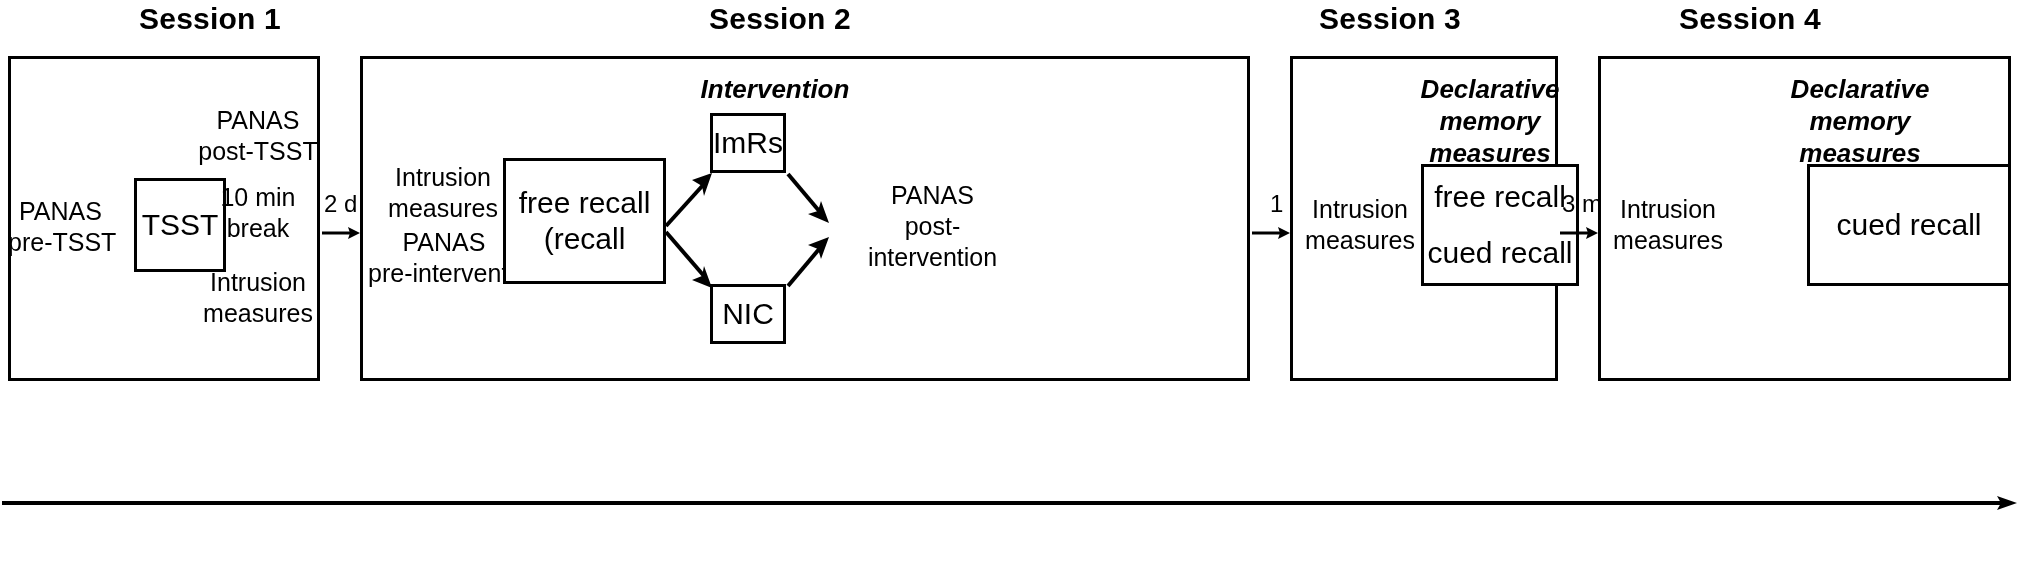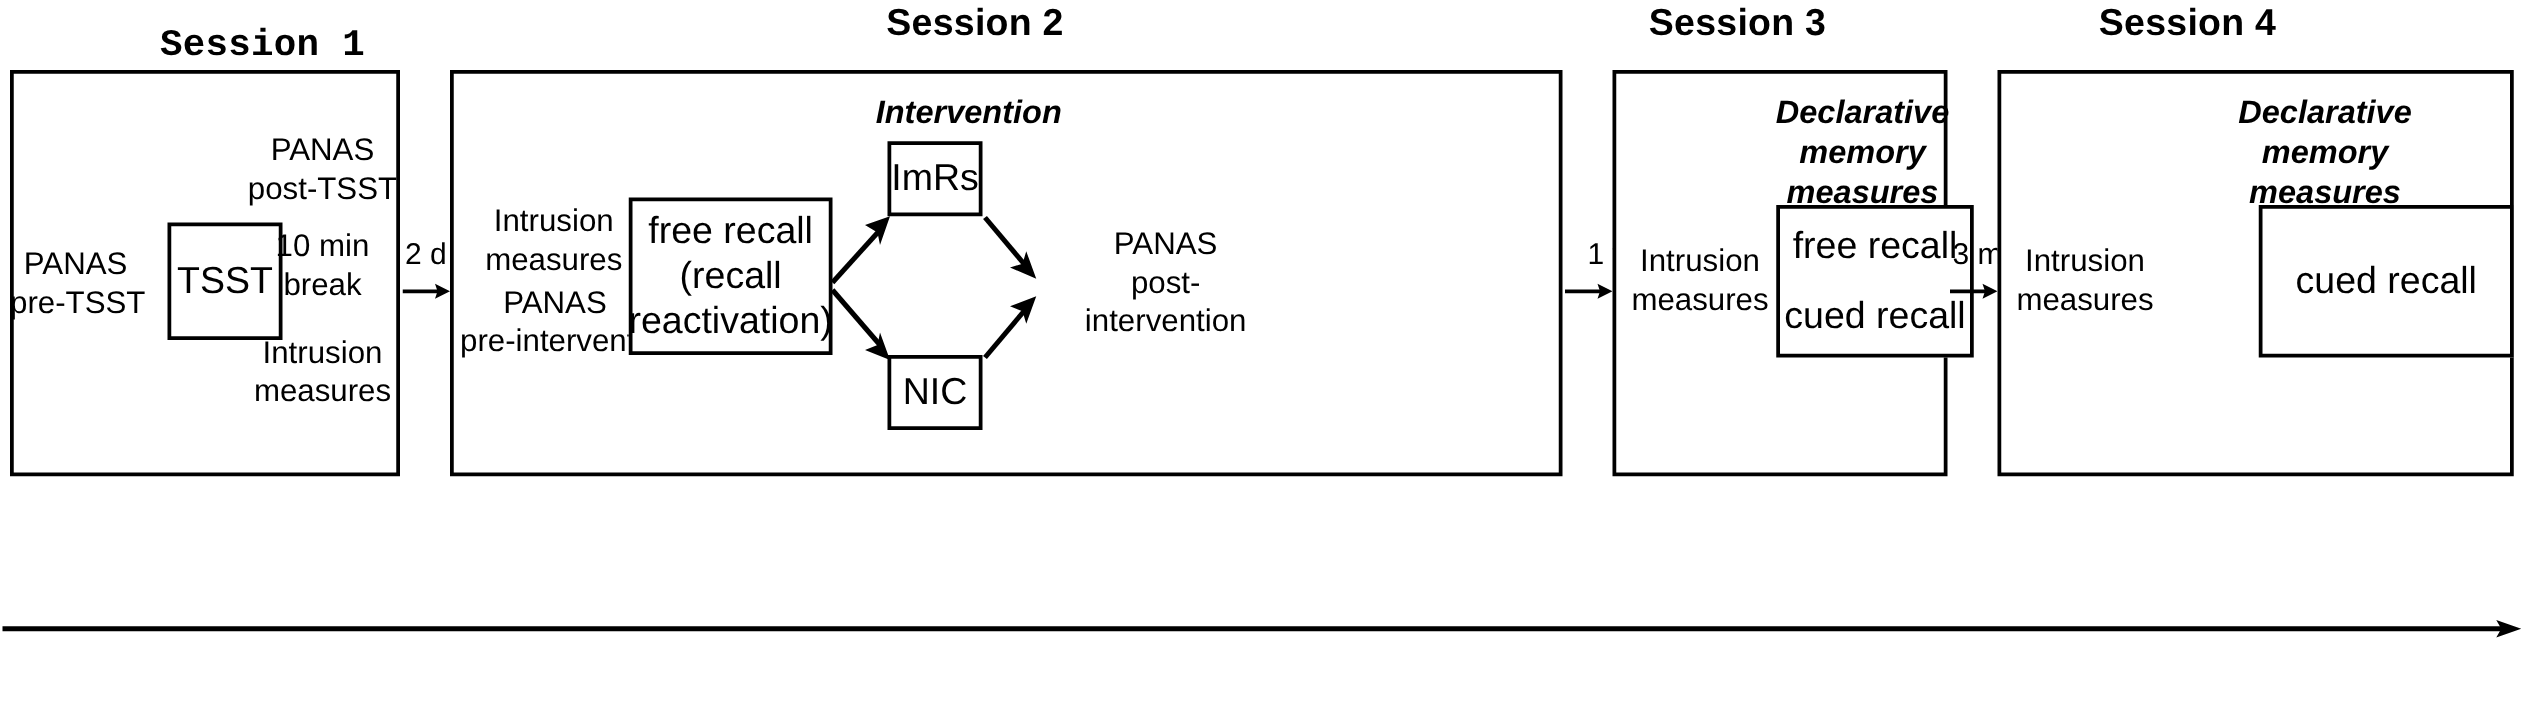--- a/index.html
+++ b/index.html
@@ -110,21 +110,21 @@
     line-height: 29px;
     text-align: center;
     white-space: nowrap;
   }
 </style>
 </head>
 <body>
 
 <div id="page">
 
-  <div class="session-title" style="left:40px; top:20px; width:340px;font-family:Liberation Mono, monospace;">Session 1</div>
+  <div class="session-title" style="left:40px; top:2px; width:340px;">Session 1</div>
   <div class="session-title" style="left:490px; top:2px; width:580px;">Session 2</div>
   <div class="session-title" style="left:1220px; top:2px; width:340px;">Session 3</div>
   <div class="session-title" style="left:1580px; top:2px; width:340px;">Session 4</div>
 
   <div class="session-box" style="left:8px; top:56px; width:312px; height:325px;"></div>
 
   <div class="label" style="left:8px; top:196px; width:105px;">
     <span class="line">PANAS</span>
     <span class="line">pre-TSST</span>
   </div>
@@ -164,21 +164,20 @@
   </div>
 
   <div class="label" style="left:368px; top:227px; width:152px;">
     <span class="line">PANAS</span>
     <span class="line">pre-intervention</span>
   </div>
 
   <div class="inner-box" style="left:503px; top:158px; width:163px; height:126px;">
     <span class="line">free recall</span>
     <span class="line">(recall</span>
-    <span class="line">reactivation)</span>
   </div>
 
   <div class="heading-italic" style="left:610px; top:73px; width:330px;">
     <span class="line">Intervention</span>
   </div>
 
   <div class="inner-box" style="left:710px; top:113px; width:76px; height:60px;">
     <span class="line">ImRs</span>
   </div>
 

